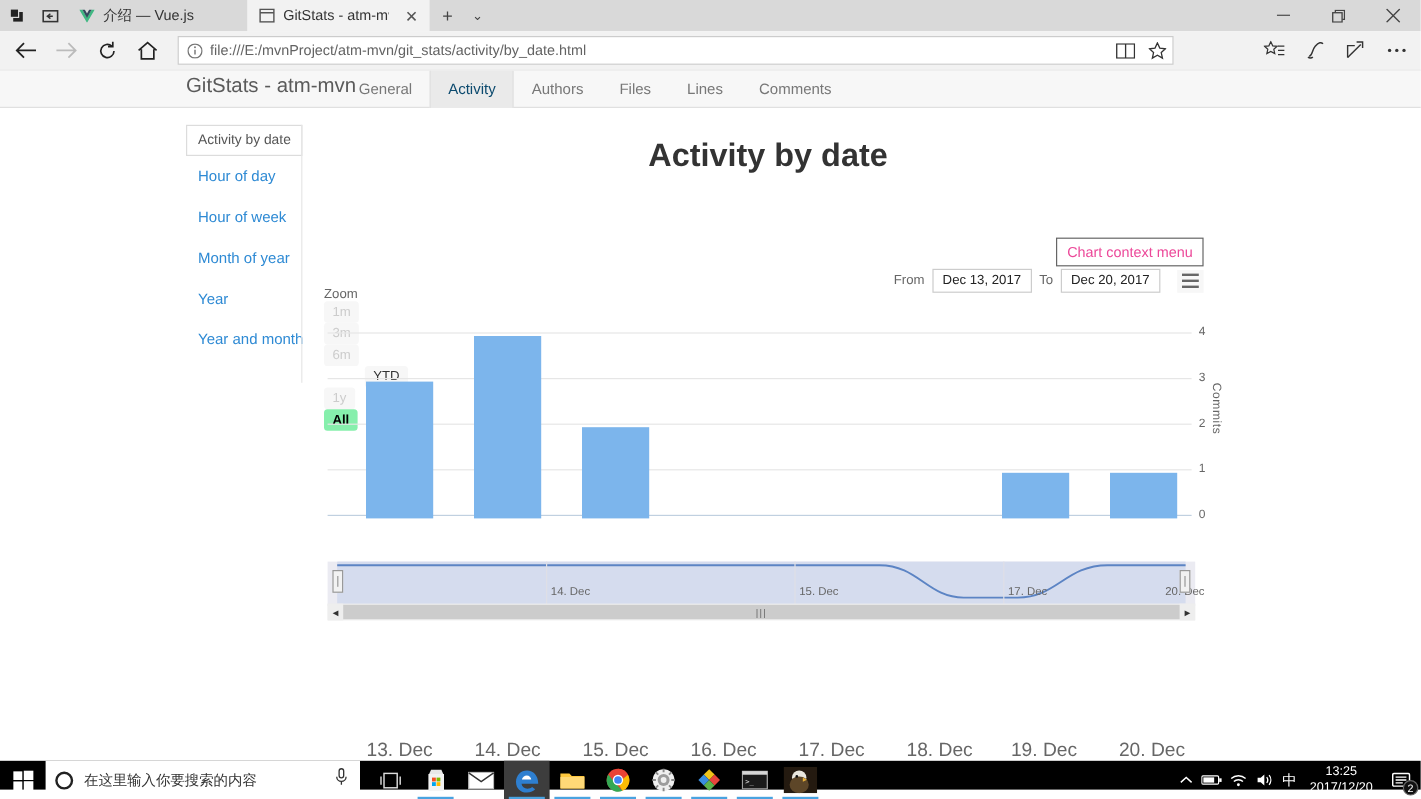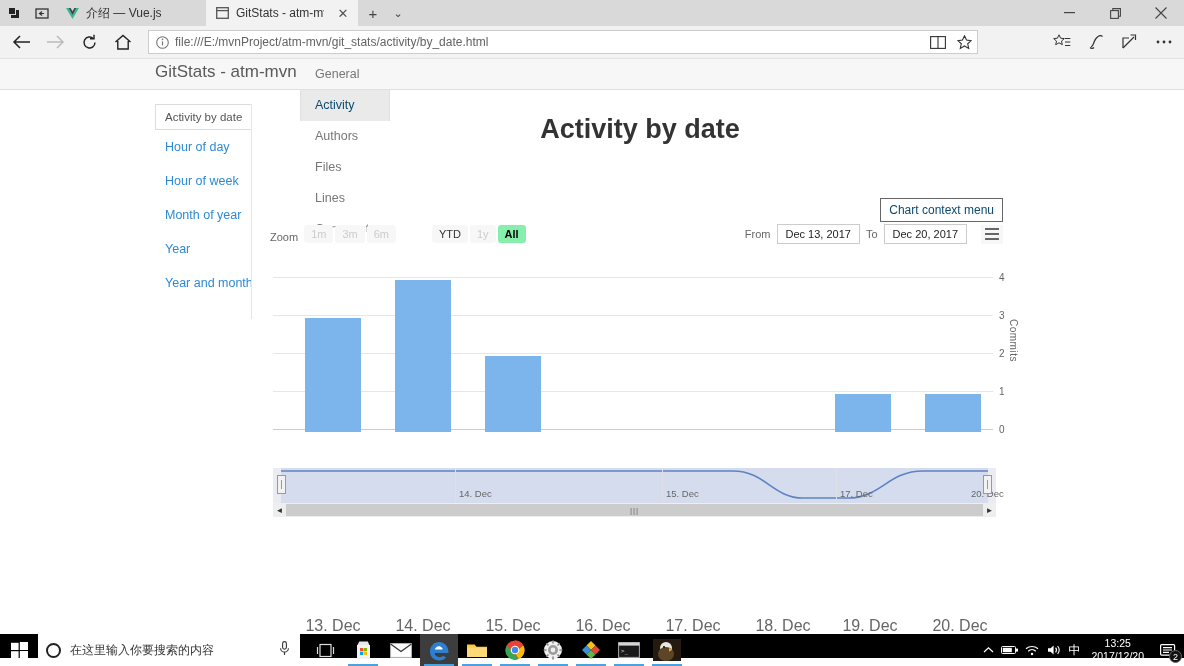--- a/index.html
+++ b/index.html
@@ -51,21 +51,21 @@
   .page { position: absolute; top: 59px; left: 0; width: 1184px; height: 570px; background: #fff; }
 
   .topnav {
     position: absolute; top: 0; left: 0; width: 1184px; height: 31px;
     background: #f7f7f7; border-bottom: 1px solid #e0e0e0;
   }
   .brand {
     position: absolute; left: 155px; top: 3px; font-size: 17px; color: #5a5a5a;
     font-weight: 400; white-space: nowrap;
   }
-  .navtabs { position: absolute; left: 300px; top: 0px; display: flex; height: 31px; flex-direction: column; }
+  .navtabs { position: absolute; left: 284px; top: 0px; display: flex; height: 31px; }
   .navtab {
     padding: 0 14px; height: 31px; line-height: 31px; font-size: 12.5px; color: #777;
     border-left: 1px solid transparent; border-right: 1px solid transparent;
   }
   .navtab.sel { background: #eaeaea; color: #0c4a6e; border-left-color: #e0e0e0; border-right-color: #e0e0e0; }
 
   .sidebar { position: absolute; left: 155px; top: 45px; width: 97px; }
   .side-first {
     border: 1px solid #dcdcdc; background: #fff; padding: 6px 9px;
     font-size: 11.5px; color: #555; white-space: nowrap; width: 97px;
@@ -76,21 +76,21 @@
     white-space: nowrap; width: 180px;
   }
 
   .chartwrap { position: absolute; left: 265px; top: 40px; width: 750px; height: 420px; }
   .pagetitle {
     position: absolute; left: 0; top: 15px; width: 750px; text-align: center;
     font-size: 27px; font-weight: bold; color: #333;
   }
 
   
-  .rangesel { position: absolute; left: 5px; top: 126px; display: flex; align-items: flex-end; }
+  .rangesel { position: absolute; left: 5px; top: 140px; display: flex; align-items: flex-start; flex-direction: column; }
   .rs-label { font-size: 11px; color: #666; margin-right: 6px; }
   .rs-btn {
     font-size: 11px; padding: 3px 7px; margin-right: 2px; border-radius: 3px;
     background: #f7f7f7; color: #cccccc;
   }
   .rs-btn.enabled { color: #333; margin-left: 34px; }
   .rs-btn.active { background: #86efac; color: #000; font-weight: bold; }
 
   .rangeinputs { position: absolute; right: 12px; top: 125px; display: flex; align-items: center; }
   .ri-label { font-size: 11px; color: #666; margin: 0 6px; }
@@ -98,21 +98,21 @@
     font-size: 11px; color: #222; border: 1px solid #cccccc; background: #fff;
     padding: 3px 8px; white-space: nowrap;
   }
   .ctxmenu-btn {
     margin-left: 14px; width: 22px; height: 19px; background: #f7f7f7;
     display: flex; flex-direction: column; align-items: center; justify-content: center; gap: 3px;
   }
   .ctx-line { width: 14px; height: 2px; background: #666; }
   .ctx-tooltip {
     position: absolute; right: 12px; top: 99px; background: #ffffff;
-    border: 1px solid #666; padding: 4px 8px; font-size: 12px; color: #0c4a6e; white-space: nowrap;
+    border: 1px solid #666; padding: 4px 8px; font-size: 12px; color: #ec4899; white-space: nowrap;
   }
 
   
   .plot { position: absolute; left: 8px; top: 178px; width: 720px; height: 155px; }
   .gridline { position: absolute; left: 0; width: 720px; height: 1px; background: #e6e6e6; }
   .axisline { position: absolute; left: 0; width: 720px; height: 1px; background: #c0d0e0; }
   .bar { position: absolute; bottom: 0; background: #7cb5ec; }
   .ytick {
     position: absolute; left: 726px; font-size: 10px; color: #666; transform: translateY(-50%);
   }

